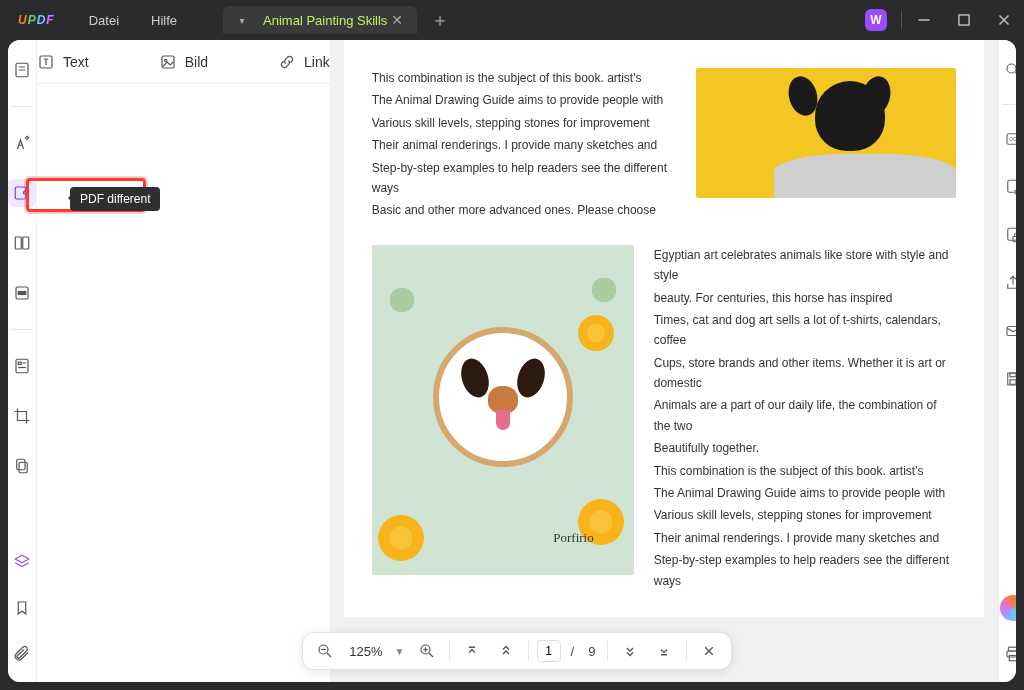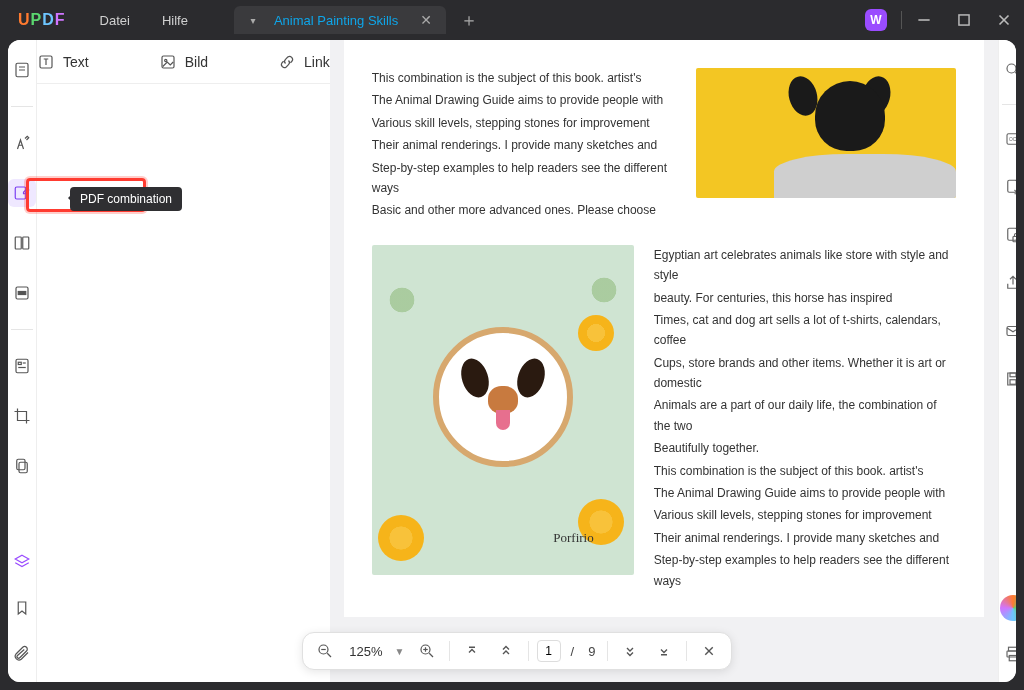--- a/index.html
+++ b/index.html
@@ -1,27 +1,27 @@
 <!DOCTYPE html>
 <html><head>
 <meta charset="utf-8">
 <style>
 * { margin: 0; padding: 0; box-sizing: border-box; font-family: -apple-system, BlinkMacSystemFont, "Segoe UI", sans-serif; }
 body { width: 1024px; height: 690px; overflow: hidden; background: #2b2b2e; }
 
 .titlebar { height: 40px; background: #2b2b2e; display: flex; align-items: center; color: #ccc; }
-.logo { font-weight: 800; font-size: 16px; padding: 0 18px; letter-spacing: 1px; }
+.logo { font-weight: 800; font-size: 12px; padding: 0 18px; letter-spacing: 1px; font-style: italic; }
 .logo .u { color: #ff7a2f; }
 .logo .p { color: #5bd66f; }
 .logo .d { color: #6ec6ff; }
 .logo .f { color: #d075ff; }
 .menu-item { padding: 0 16px; font-size: 13px; color: #d0d0d0; cursor: pointer; }
 .tab { display: flex; align-items: center; background: #3a3a3d; border-radius: 6px 6px 0 0; margin-left: 30px; padding: 6px 10px; height: 28px; }
 .tab-dd { width: 18px; text-align: center; color: #aaa; font-size: 10px; margin-right: 12px; }
-.tab-title { font-size: 13px; color: #0ea5e9; margin-right: 18px; }
+.tab-title { font-size: 13px; color: #bef264; }
 .tab-close { color: #aaa; font-size: 14px; padding: 0 4px; cursor: pointer; }
 .tab-add { color: #aaa; font-size: 18px; padding: 0 14px; cursor: pointer; }
 .titlebar-spacer { flex: 1; }
 .win-badge { width: 22px; height: 22px; border-radius: 6px; background: #9a4cff; color: #fff; display: flex; align-items: center; justify-content: center; font-size: 12px; font-weight: 600; margin: 0 12px; }
 .win-ctrl { width: 40px; height: 40px; display: flex; align-items: center; justify-content: center; color: #bbb; cursor: pointer; }
 .win-sep { width: 1px; height: 18px; background: #555; margin: 0 2px; }
 
 .workspace { position: absolute; top: 40px; left: 8px; right: 8px; bottom: 8px; background: #fff; border-radius: 12px; display: flex; overflow: hidden; }
 
 .left-rail { width: 54px; background: #fff; display: flex; flex-direction: column; align-items: center; padding-top: 16px; gap: 22px; border-right: 1px solid #eee; position: relative; }
@@ -204,21 +204,21 @@
         </div>
       <div class="tool">
           <svg viewBox="0 0 24 24" fill="none" stroke="currentColor" stroke-width="1.6">
             <path d="M20 10 L11 19 a5 5 0 0 1 -7 -7 L13 3 a3.5 3.5 0 0 1 5 5 L9 17 a2 2 0 0 1 -3 -3 L15 6"></path>
           </svg>
         </div>
     </div>
   </div>
 
   <div class="tool-highlight"></div>
-  <div class="tooltip">PDF combination</div>
+  <div class="tooltip">PDF different</div>
   <svg class="arrow-svg" width="220" height="120">
     <defs>
         <marker id="ah" markerWidth="10" markerHeight="10" refX="2" refY="3" orient="auto">
           <path d="M0,0 L0,6 L8,3 Z" fill="#ff3b30"></path>
         </marker>
       </defs>
     <line x1="210" y1="10" x2="78" y2="62" stroke="#ff3b30" stroke-width="3" marker-end="url(#ah)"></line>
   </svg>
 
   <div class="thumb-panel">

